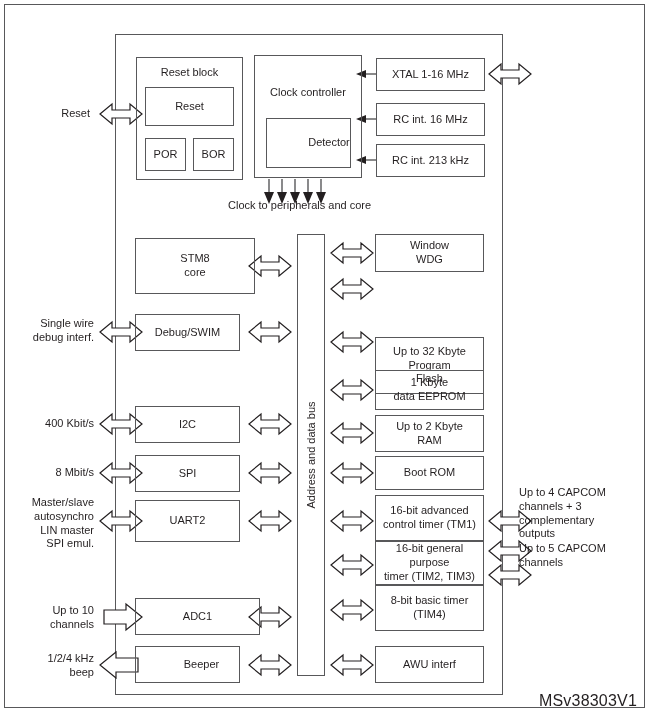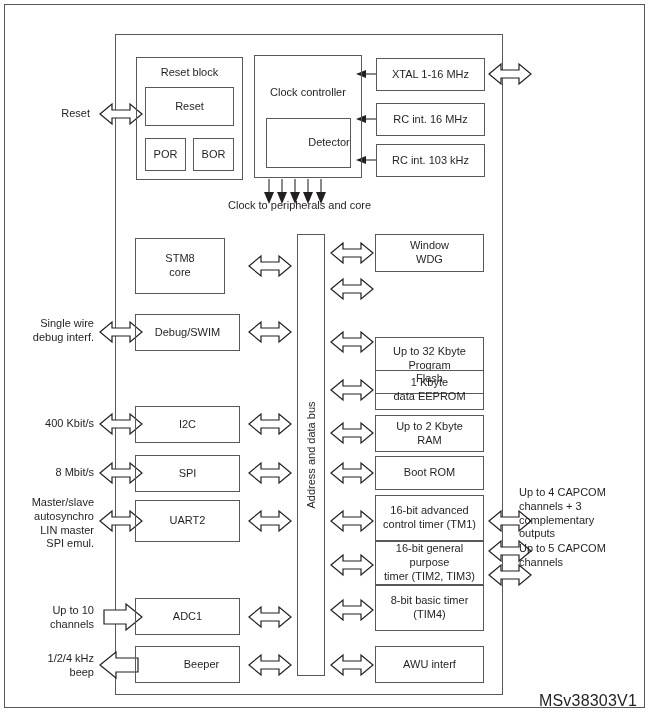--- a/index.html
+++ b/index.html
@@ -109,48 +109,48 @@
   <div class="box" style="left:193px;top:138px;width:41px;height:33px;">BOR</div>
   <div class="label" style="left:20px;top:107px;width:70px;">Reset</div>
 
   <div class="box" style="left:254px;top:55px;width:108px;height:123px;align-items:flex-start;">
     <div class="title" style="top:30px;">Clock controller</div>
   </div>
   <div class="box" style="left:266px;top:118px;width:85px;height:50px;padding-left:41px;">Detector</div>
 
   <div class="box" style="left:376px;top:58px;width:109px;height:33px;">XTAL 1-16 MHz</div>
   <div class="box" style="left:376px;top:103px;width:109px;height:33px;">RC int. 16 MHz</div>
-  <div class="box" style="left:376px;top:144px;width:109px;height:33px;">RC int. 103 kHz</div>
+  <div class="box" style="left:376px;top:144px;width:109px;height:33px;">RC int. 213 kHz</div>
 
   <div class="label lft" style="left:228px;top:199px;width:200px;">Clock to peripherals and core</div>
 
   <div class="vbus" style="left:297px;top:234px;width:28px;height:442px;">
     <span>Address and data bus</span>
   </div>
 
-  <div class="box" style="left:135px;top:238px;width:90px;height:56px;white-space:pre-line;">STM8
+  <div class="box" style="left:135px;top:238px;width:120px;height:56px;white-space:pre-line;">STM8
 core</div>
 
   <div class="box" style="left:135px;top:314px;width:105px;height:37px;">Debug/SWIM</div>
   <div class="label" style="left:8px;top:317px;width:86px;">Single wire
 debug interf.</div>
 
   <div class="box" style="left:135px;top:406px;width:105px;height:37px;">I2C</div>
   <div class="label" style="left:8px;top:417px;width:86px;">400 Kbit/s</div>
 
   <div class="box" style="left:135px;top:455px;width:105px;height:37px;">SPI</div>
   <div class="label" style="left:8px;top:466px;width:86px;">8 Mbit/s</div>
 
   <div class="box" style="left:135px;top:500px;width:105px;height:42px;">UART2</div>
   <div class="label" style="left:8px;top:496px;width:86px;">Master/slave
 autosynchro
 LIN master
 SPI emul.</div>
 
-  <div class="box" style="left:135px;top:598px;width:105px;height:37px;">ADC1</div>
+  <div class="box" style="left:135px;top:598px;width:125px;height:37px;">ADC1</div>
   <div class="label" style="left:8px;top:604px;width:86px;">Up to 10
 channels</div>
 
   <div class="box" style="left:135px;top:646px;width:105px;height:37px;padding-left:28px;">Beeper</div>
   <div class="label" style="left:8px;top:652px;width:86px;">1/2/4 kHz
 beep</div>
 
   <div class="box" style="left:375px;top:234px;width:109px;height:38px;white-space:pre-line;">Window
 WDG</div>
   <div class="box" style="left:375px;top:313px;width:109px;height:57px;white-space:pre-line;margin-top:24px;">Up to 32 Kbyte

